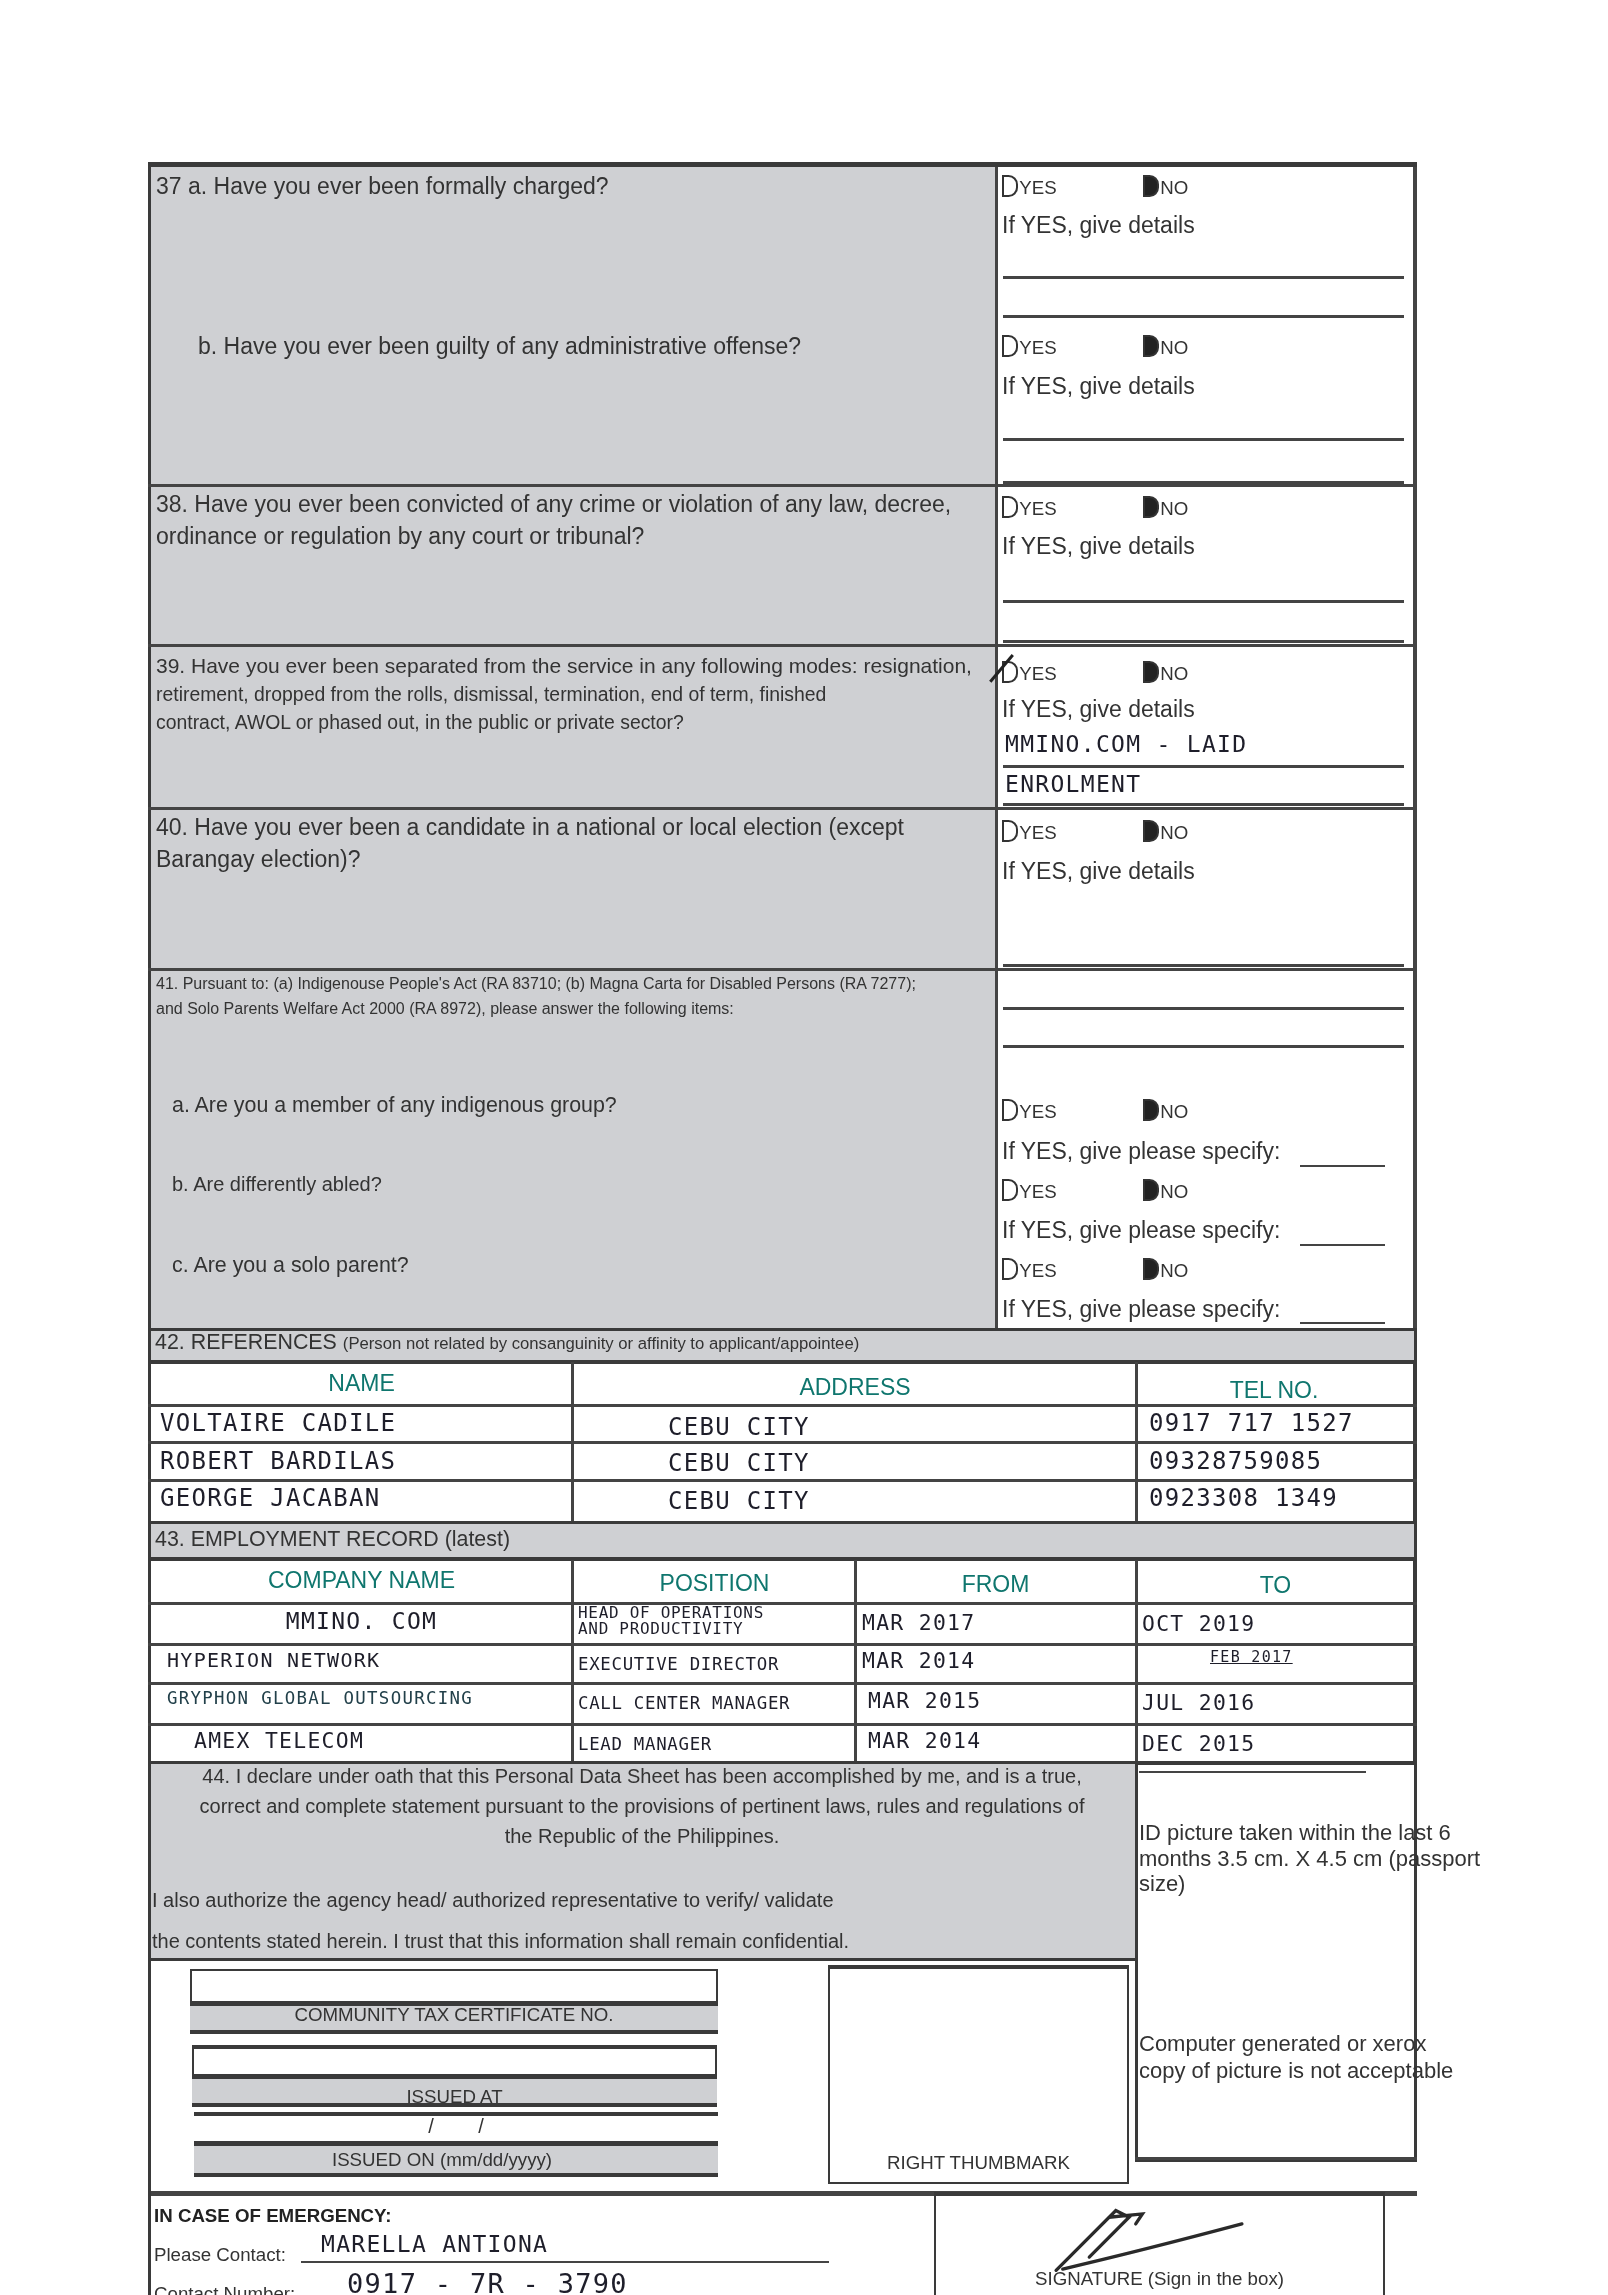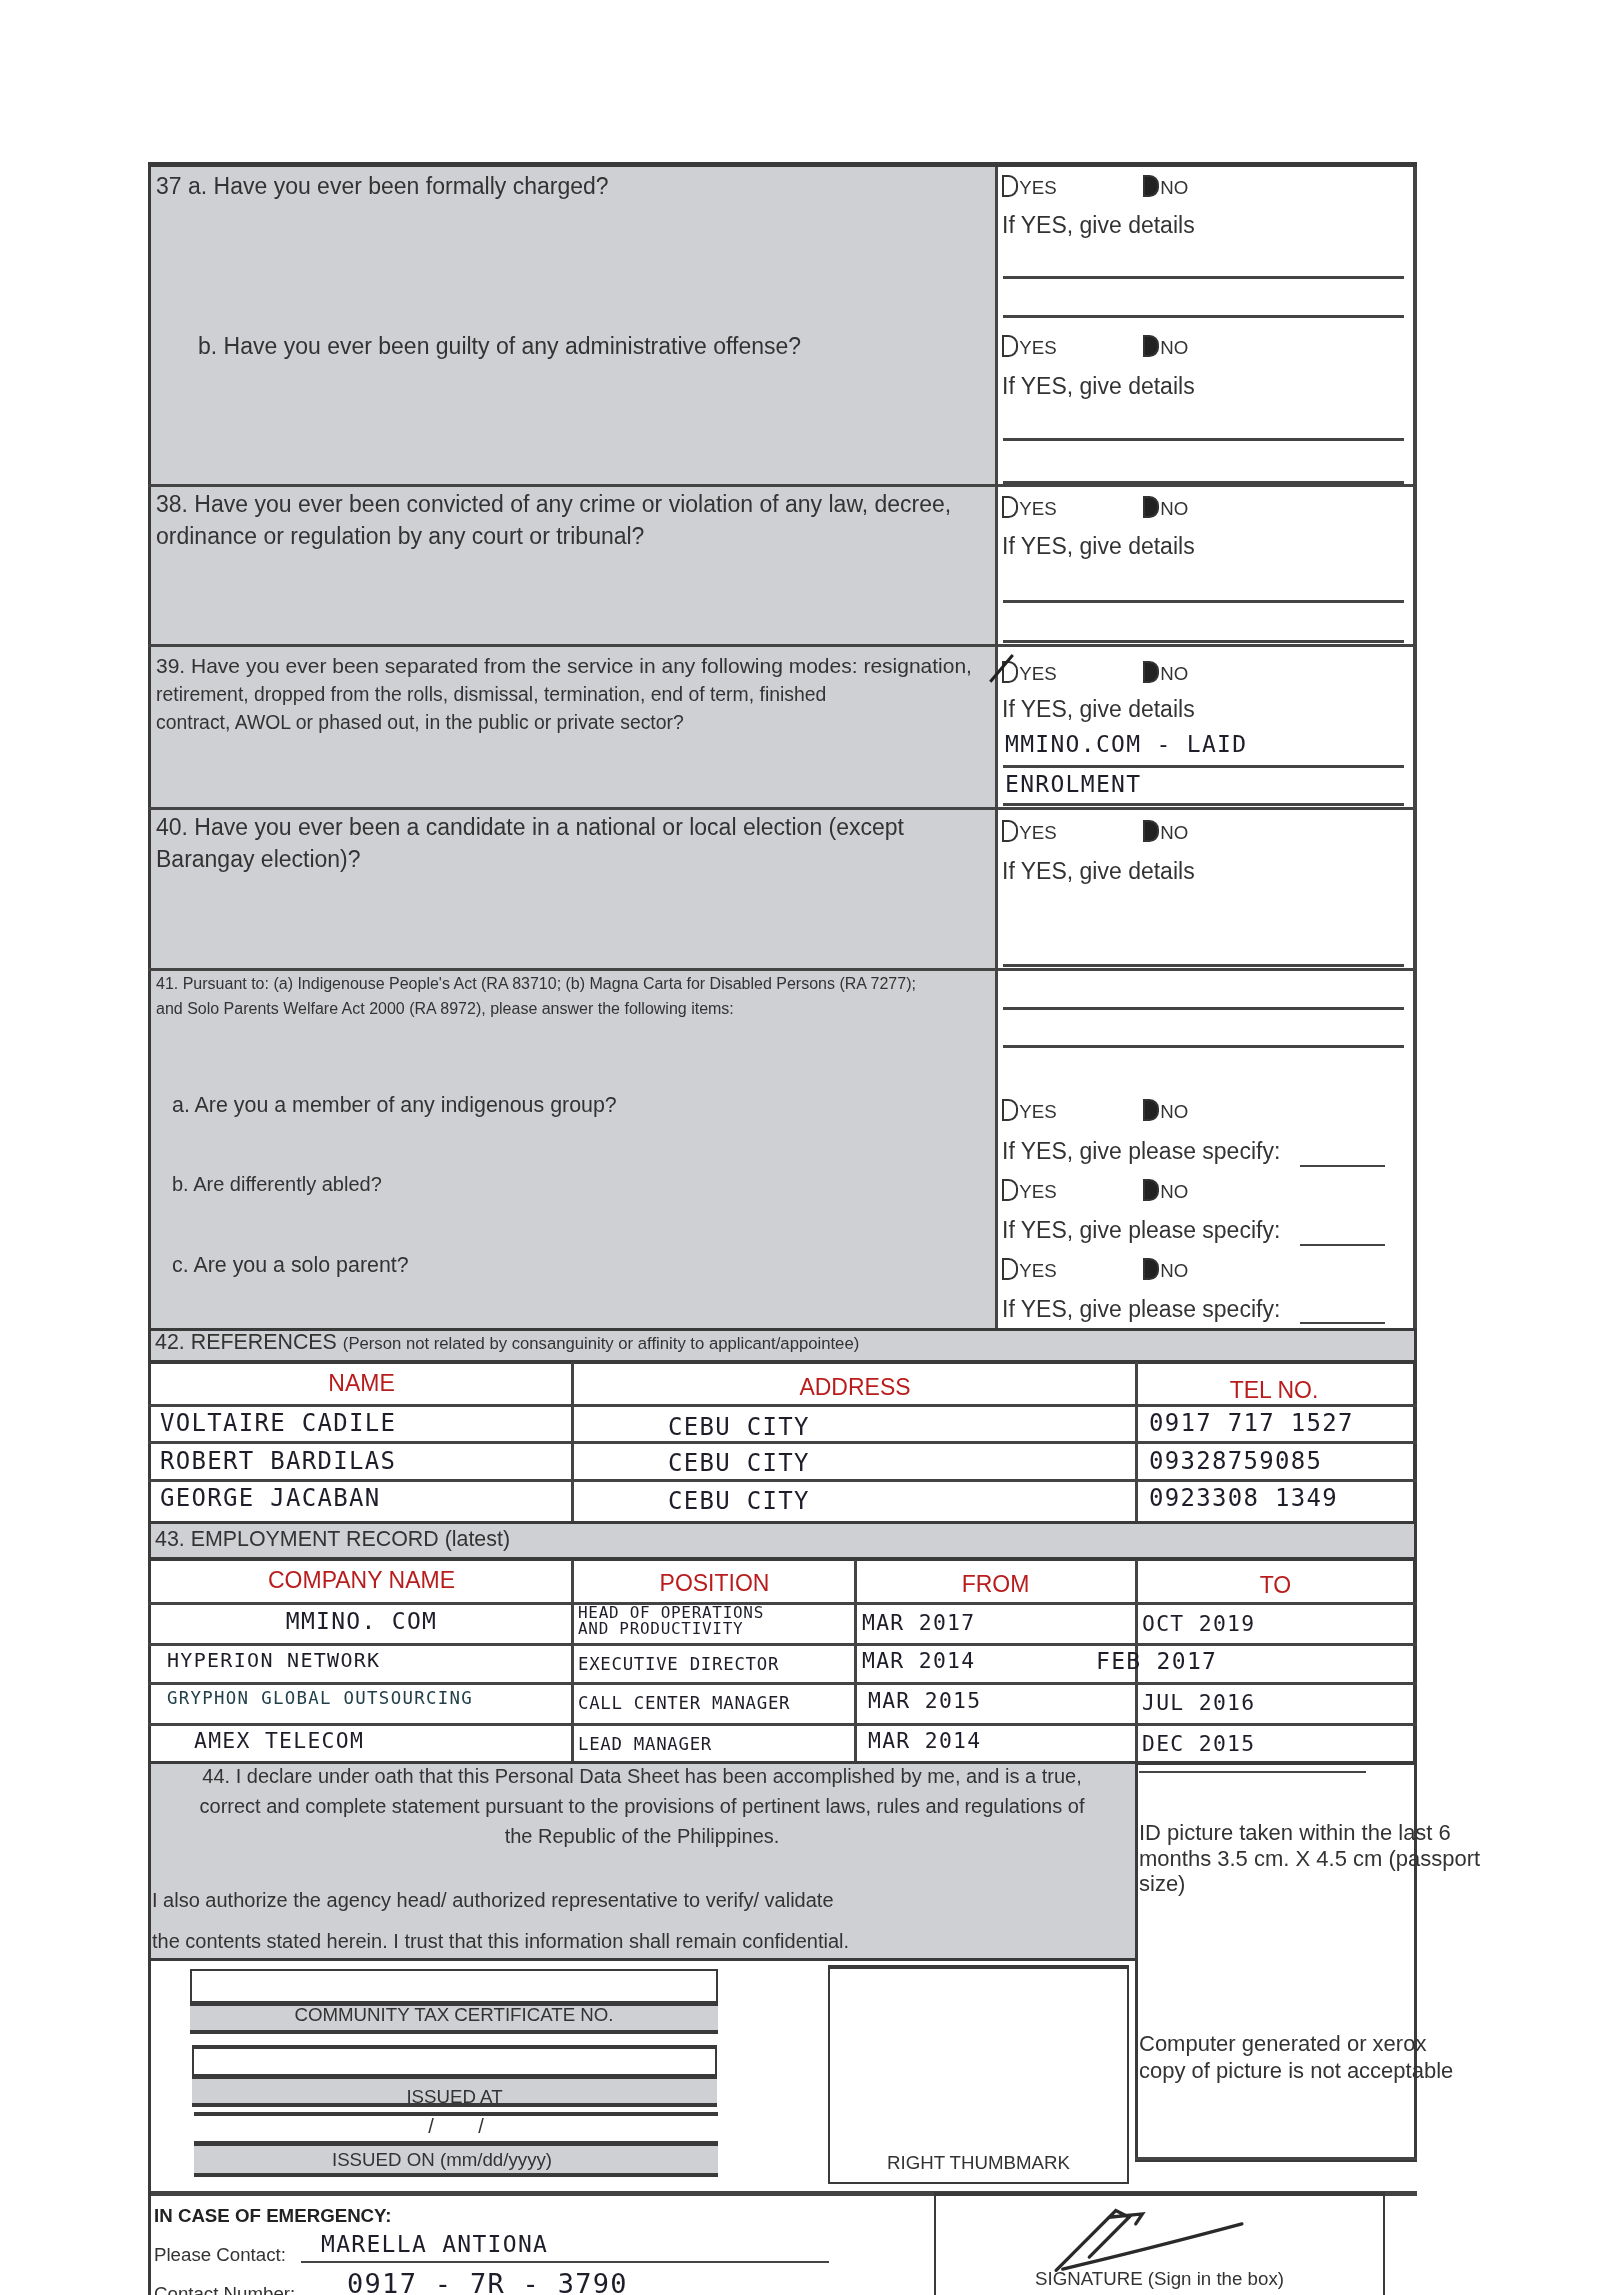--- a/index.html
+++ b/index.html
@@ -15,21 +15,21 @@
   .hline { position:absolute; height:3.3px; background:#444; }
   .vline { position:absolute; width:2.7px; background:#444; }
   .hw { font-family:"DejaVu Sans Mono", monospace; color:#1e1e2a; font-size:27px; letter-spacing:1.3px; }
   .hwsm { font-family:"DejaVu Sans Mono", monospace; color:#1e1e2a; font-size:18.7px; letter-spacing:0.7px; line-height:18.7px; }
   .cb { display:inline-block; width:16px; height:21.4px; vertical-align:-2.7px; margin-right:1.3px; border:2px solid #333; border-radius:0 9.4px 9.4px 0; border-left-width:2.7px; box-sizing:border-box; }
   .cb.filled { background:#222; }
   .cb.checked { position:relative; }
   .cb.checked::after { content:""; position:absolute; left:-4px; top:-12px; width:3.3px; height:35px; background:#222; transform:rotate(40deg); }
   .opt { position:absolute; font-size:21.4px; color:#333; }
   .center { text-align:center; }
-  .hdr { font-size:23px; color:#b91c1c; text-align:center; }
+  .hdr { font-size:23px; color:#0f766e; text-align:center; }
   .rowtxt { position:absolute; white-space:nowrap; }
   .smalltxt { font-size:22px; color:#333; text-align:left; line-height:27px; }
 </style>
 </head>
 <body>
 
 <div class="abs" style="left:148px;top:162px;width:1269px;height:5.3px;background:#3a3a3a;"></div>
 <div class="abs grey" style="left:148px;top:167px;width:848px;height:1162px;border-left:3.3px solid #3a3a3a;box-sizing:border-box;"></div>
 <div class="vline" style="left:995px;top:167px;height:1162px;"></div>
 <div class="vline" style="left:1413px;top:167px;height:1162px;width:4px;"></div>
@@ -145,21 +145,21 @@
 <div class="rowtxt hw center" style="left:152px;width:419px;top:1608px;font-size:23px;">MMINO. COM</div>
 <div class="rowtxt hwsm" style="left:578px;top:1604px;font-size:16px;">HEAD OF OPERATIONS</div>
 <div class="rowtxt hwsm" style="left:578px;top:1620px;font-size:16px;">AND PRODUCTIVITY</div>
 <div class="rowtxt hw" style="left:862px;top:1610px;font-size:21.4px;">MAR 2017</div>
 <div class="rowtxt hw" style="left:1142px;top:1611px;font-size:21.4px;">OCT 2019</div>
 <div class="hline" style="left:148px;top:1643px;width:1269px;"></div>
 
 <div class="rowtxt hw" style="left:167px;top:1648px;font-size:20px;">HYPERION NETWORK</div>
 <div class="rowtxt hwsm" style="left:578px;top:1655px;font-size:17.4px;">EXECUTIVE DIRECTOR</div>
 <div class="rowtxt hw" style="left:862px;top:1648px;font-size:21.4px;">MAR 2014</div>
-<div class="rowtxt hw" style="left:1096px;top:1648px;font-size:23px;">FEB 2017</div>
+<div class="rowtxt hw" style="left:1210px;top:1648px;font-size:15px;text-decoration:underline;">FEB 2017</div>
 <div class="hline" style="left:148px;top:1682px;width:1269px;"></div>
 
 <div class="rowtxt hw" style="left:167px;top:1688px;font-size:17.4px;color:#22404a;text-align:right;">GRYPHON GLOBAL OUTSOURCING</div>
 <div class="rowtxt hwsm" style="left:578px;top:1694px;font-size:17.4px;">CALL CENTER MANAGER</div>
 <div class="rowtxt hw" style="left:868px;top:1688px;font-size:21.4px;">MAR 2015</div>
 <div class="rowtxt hw" style="left:1142px;top:1690px;font-size:21.4px;">JUL 2016</div>
 <div class="hline" style="left:148px;top:1723px;width:1269px;"></div>
 
 <div class="rowtxt hw" style="left:194px;top:1728px;font-size:21.4px;">AMEX TELECOM</div>
 <div class="rowtxt hwsm" style="left:578px;top:1735px;font-size:17.4px;">LEAD MANAGER</div>

